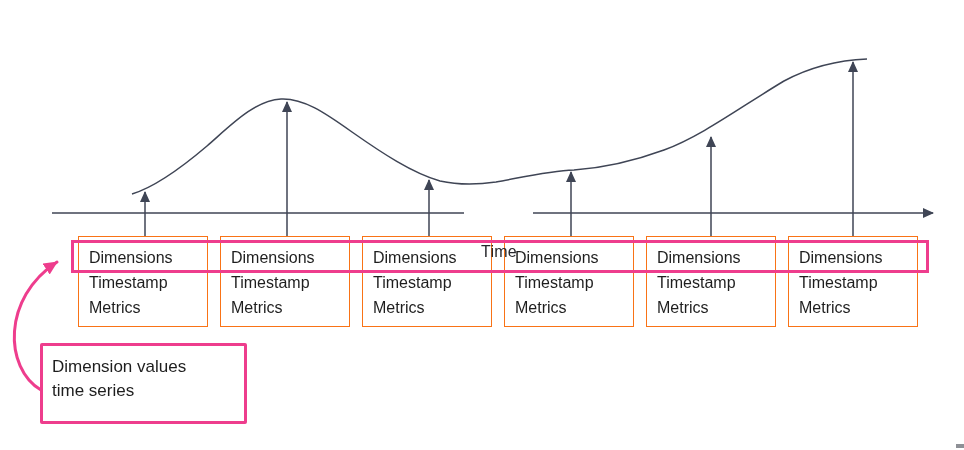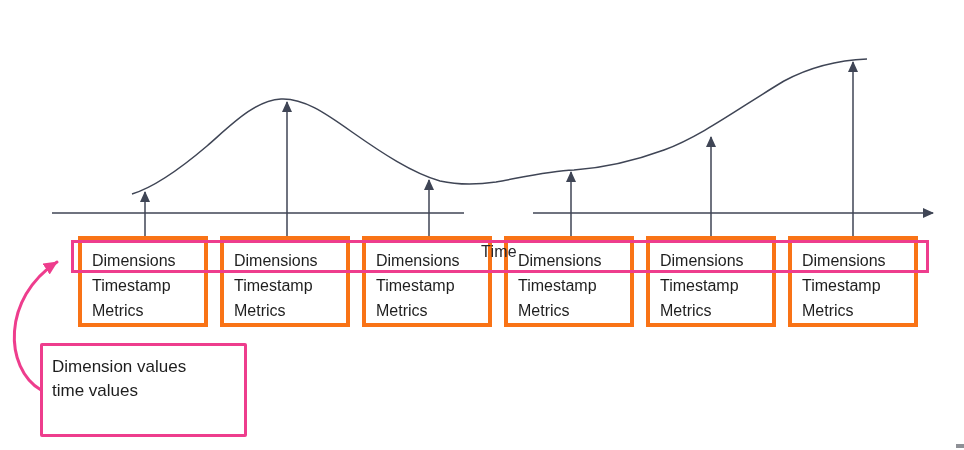--- a/index.html
+++ b/index.html
@@ -29,21 +29,21 @@
     letter-spacing: 0.2px;
     margin-top: 40px;
   }
   .record-box {
     position: absolute;
     top: 236px;
     width: 130px;
     height: 91px;
     box-sizing: border-box;
     background: #ffffff;
-    border: 4px solid #f97316;
+    border: 1px solid #f97316;
     padding: 8px 0 0 10px;
     z-index: 1;
   }
   .record-box .field {
     font-size: 16px;
     line-height: 25px;
     color: #1e1e1e;
     white-space: nowrap;
   }
   .dimensions-highlight {
@@ -51,21 +51,21 @@
     left: 71px; top: 240px;
     width: 858px; height: 33px;
     box-sizing: border-box;
     border: 3px solid #ee3d8d;
     background: transparent;
     z-index: 2;
   }
   .callout-box {
     position: absolute;
     left: 40px; top: 343px;
-    width: 207px; height: 94px;
+    width: 207px; height: 81px;
     box-sizing: border-box;
     border: 3px solid #ee3d8d;
     border-radius: 2px;
     background: #ffffff;
     padding: 9px 0 0 9px;
     z-index: 2;
   }
   .callout-box .callout-line {
     font-size: 17px;
     line-height: 24px;
@@ -153,18 +153,18 @@
   <div class="record-box" style="left:788px">
     <div class="field">Dimensions</div>
     <div class="field">Timestamp</div>
     <div class="field">Metrics</div>
   </div>
 
   <div class="dimensions-highlight"></div>
 
   <div class="callout-box">
     <div class="callout-line">Dimension values</div>
-    <div class="callout-line">time values</div>
+    <div class="callout-line">time series</div>
   </div>
 
   <div class="corner-artifact"></div>
 
 </div>
 
 </body></html>

